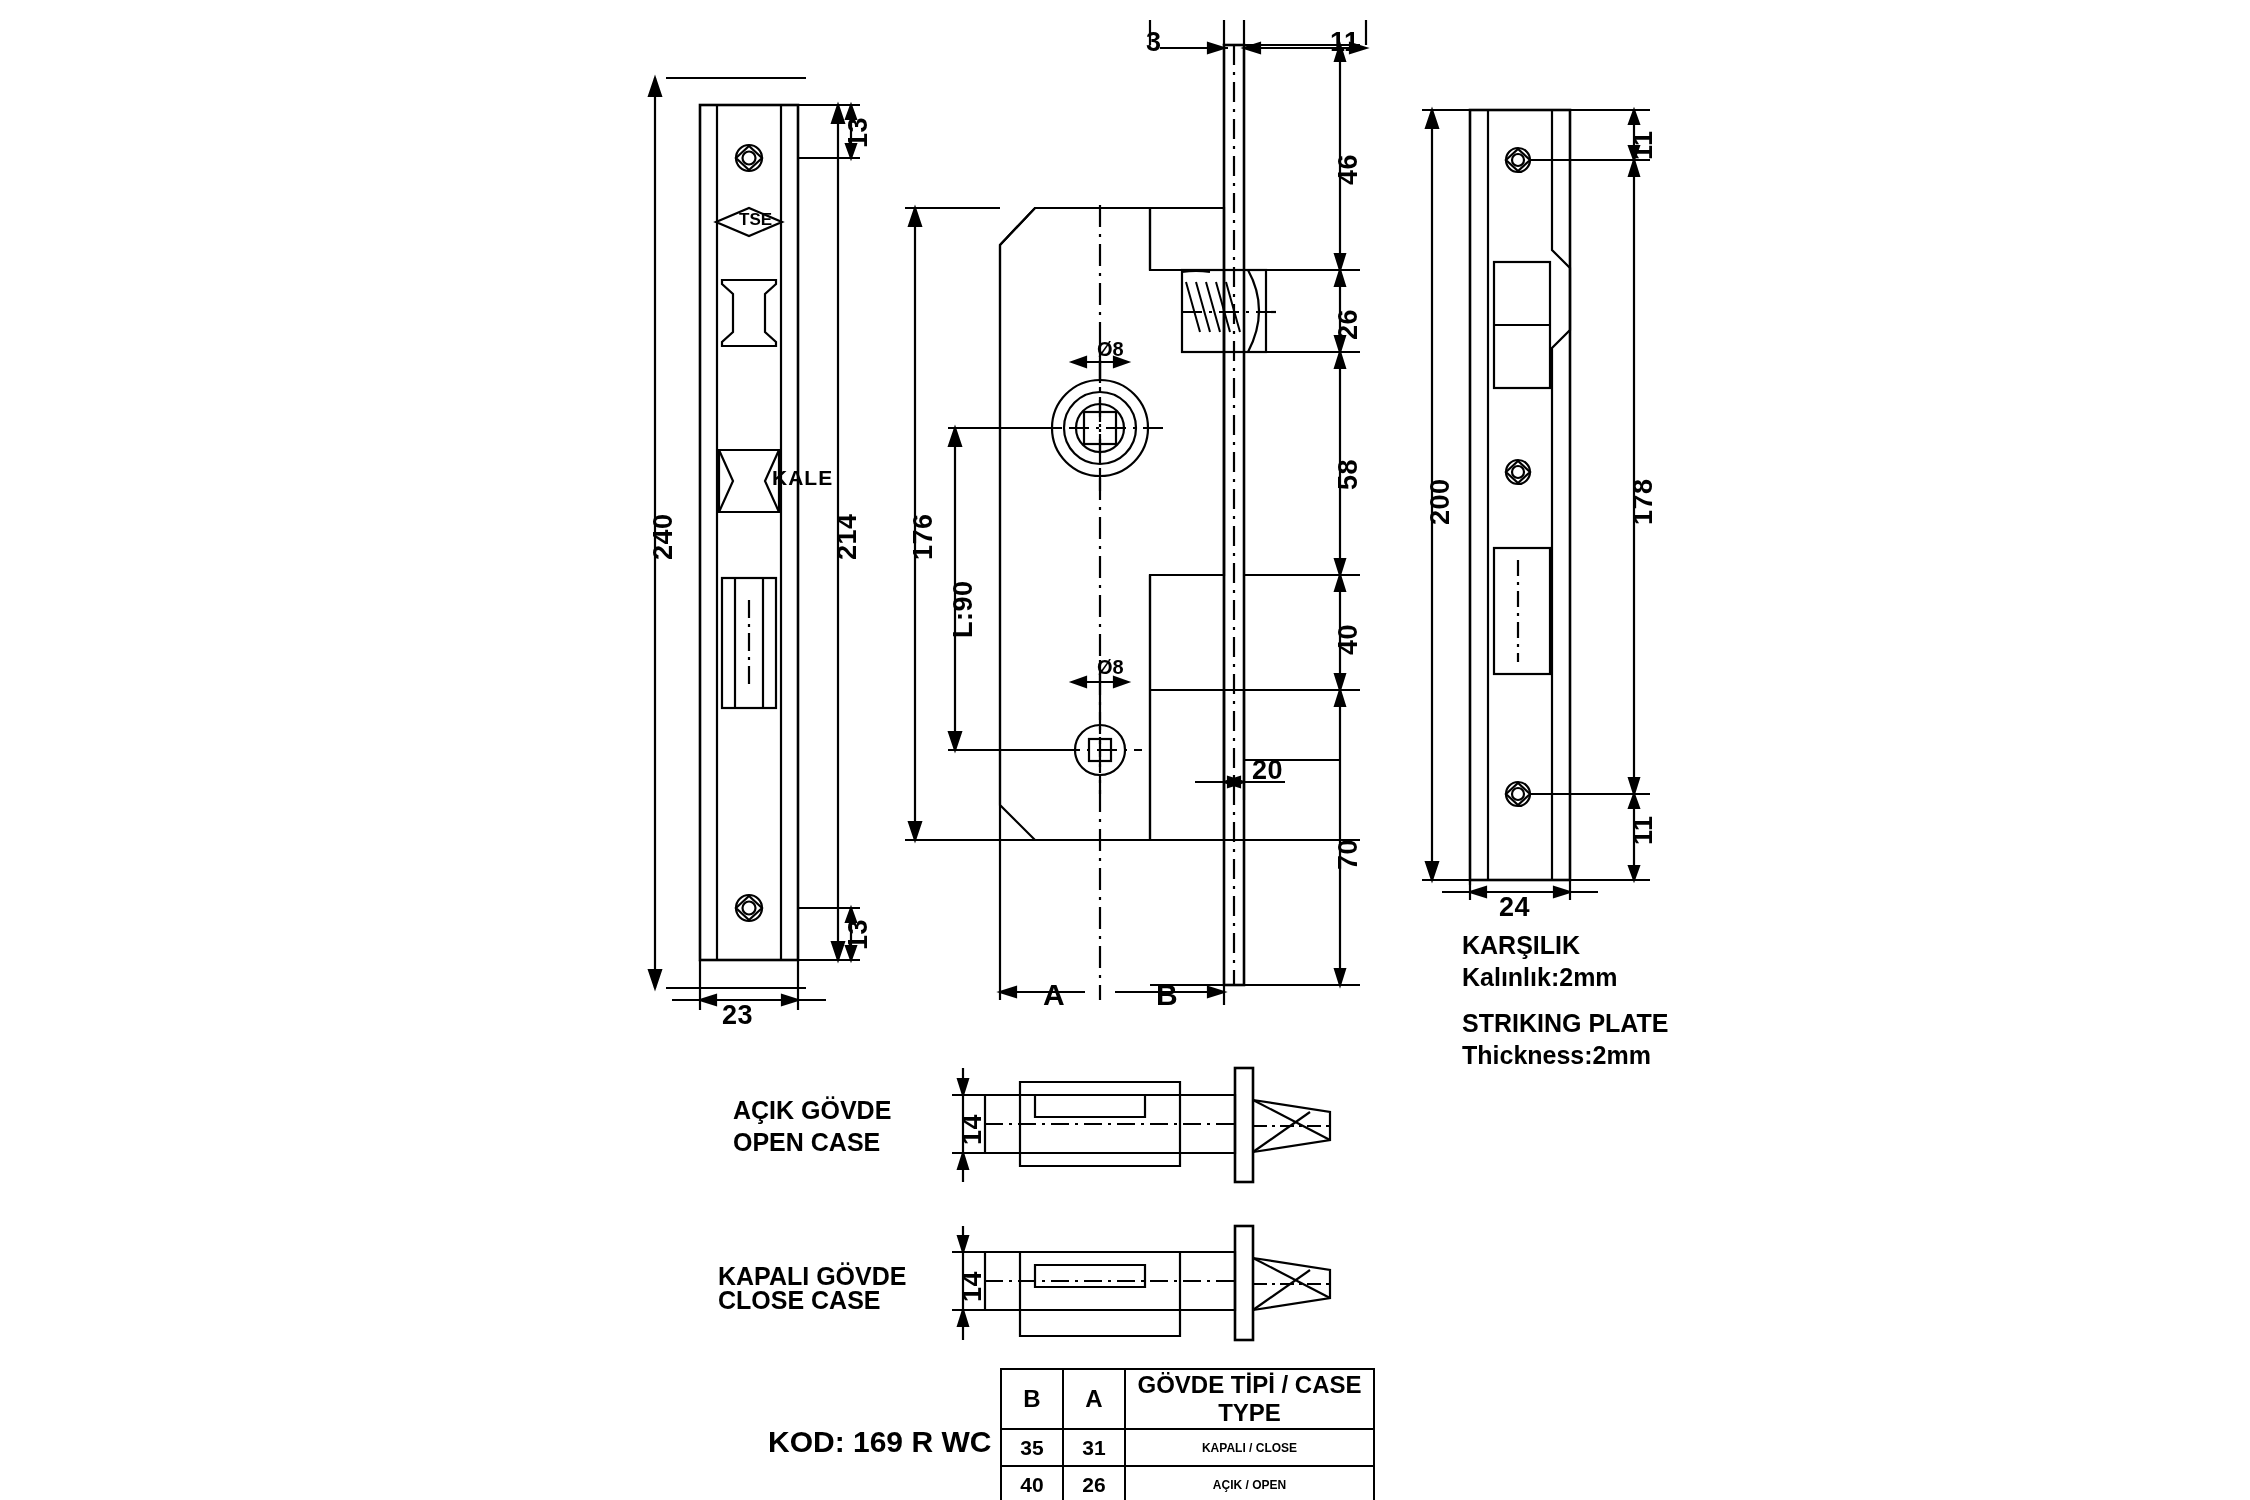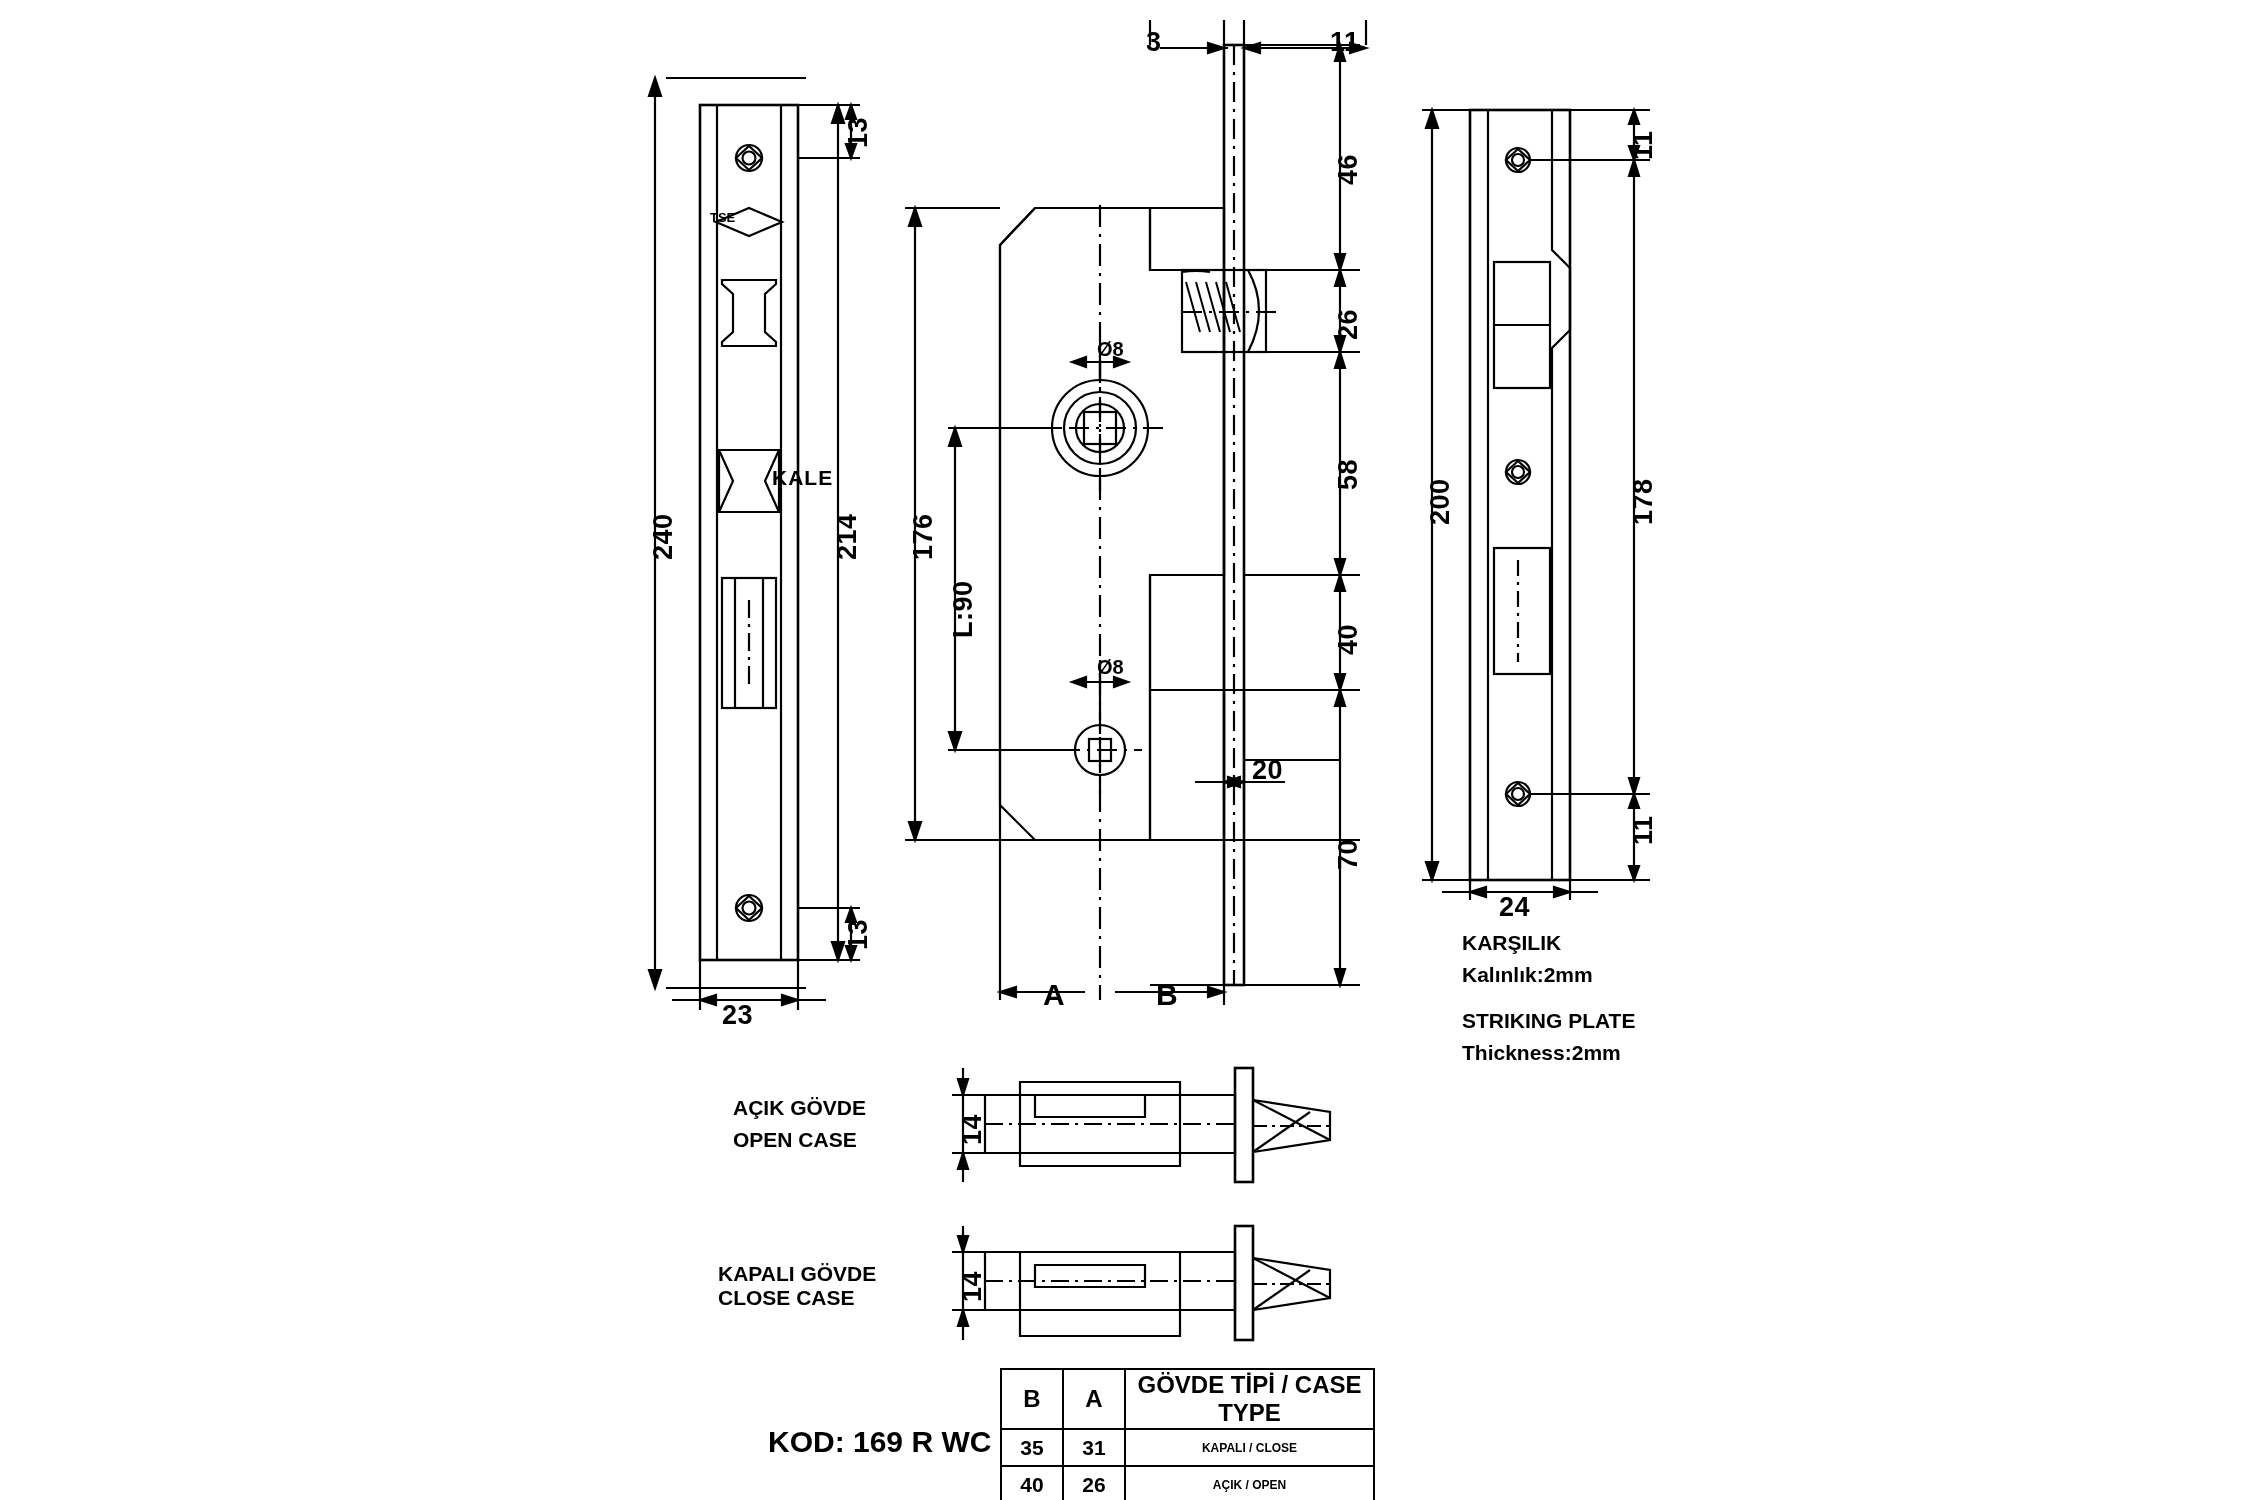--- a/index.html
+++ b/index.html
@@ -3,21 +3,21 @@
 <meta charset="utf-8">
 <style>
   html,body{margin:0;padding:0;background:#ffffff;}
   body{width:2250px;height:1500px;position:relative;font-family:"Liberation Sans",sans-serif;color:#000;overflow:hidden;}
   .stage{position:absolute;left:0;top:0;width:2250px;height:1500px;}
   svg{position:absolute;left:0;top:0;width:2250px;height:1500px;}
   .lbl{position:absolute;font-family:"Liberation Sans",sans-serif;font-weight:bold;color:#000;white-space:pre;}
   .dim{font-size:27px;font-weight:bold;letter-spacing:0.5px;}
   .dimv{transform-origin:0 0;}
   .small{font-size:20px;}
-  .cap{font-size:21px;line-height:1.25;}
+  .cap{font-size:25px;line-height:1.25;}
   .capbig{font-size:30px;font-weight:bold;}
   .tbl{position:absolute;border-collapse:collapse;font-family:"Liberation Sans",sans-serif;}
   .tbl td,.tbl th{border:2px solid #000;text-align:center;font-weight:bold;color:#000;}
   .tbl .hd{font-size:24px;height:34px;}
   .tbl .cell{font-size:21px;height:33px;}
   .tbl .ctype{font-size:12px;}
 </style>
 </head>
 <body>
 
@@ -262,21 +262,21 @@
       </g>
     </g>
   </svg>
 
   <div class="lbl dim dimv" style="left:648px;top:560px;transform:rotate(-90deg);">240</div>
   <div class="lbl dim dimv" style="left:832px;top:560px;transform:rotate(-90deg);">214</div>
   <div class="lbl dim dimv" style="left:843px;top:148px;transform:rotate(-90deg);">13</div>
   <div class="lbl dim dimv" style="left:843px;top:950px;transform:rotate(-90deg);">13</div>
   <div class="lbl dim" style="left:722px;top:1000px;">23</div>
   <div class="lbl" style="left:724px;top:466px;font-size:21px;letter-spacing:1px;margin-left:48px;">KALE</div>
-  <div class="lbl" style="left:710px;top:210px;font-size:13px;">TSE</div>
+  <div class="lbl" style="left:739px;top:210px;font-size:17px;">TSE</div>
 
   <div class="lbl dim dimv" style="left:908px;top:560px;transform:rotate(-90deg);">176</div>
   <div class="lbl dim dimv" style="left:948px;top:638px;transform:rotate(-90deg);">L:90</div>
   <div class="lbl dim dimv" style="left:1333px;top:185px;transform:rotate(-90deg);">46</div>
   <div class="lbl dim dimv" style="left:1333px;top:340px;transform:rotate(-90deg);">26</div>
   <div class="lbl dim dimv" style="left:1333px;top:490px;transform:rotate(-90deg);">58</div>
   <div class="lbl dim dimv" style="left:1333px;top:655px;transform:rotate(-90deg);">40</div>
   <div class="lbl dim dimv" style="left:1333px;top:870px;transform:rotate(-90deg);">70</div>
   <div class="lbl dim" style="left:1252px;top:755px;">20</div>
   <div class="lbl dim" style="left:1146px;top:27px;">3</div>

